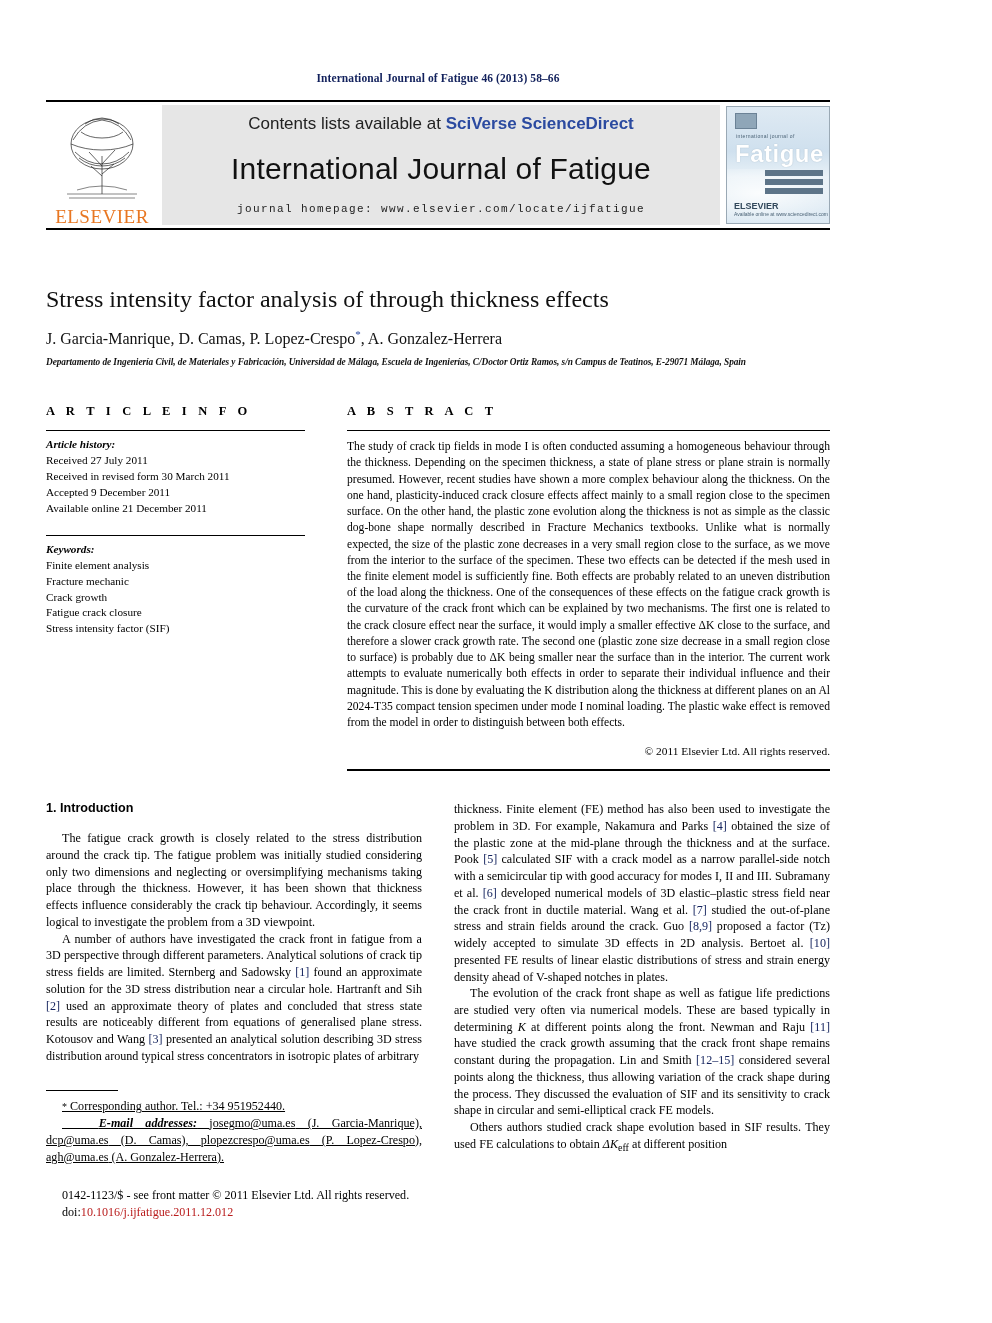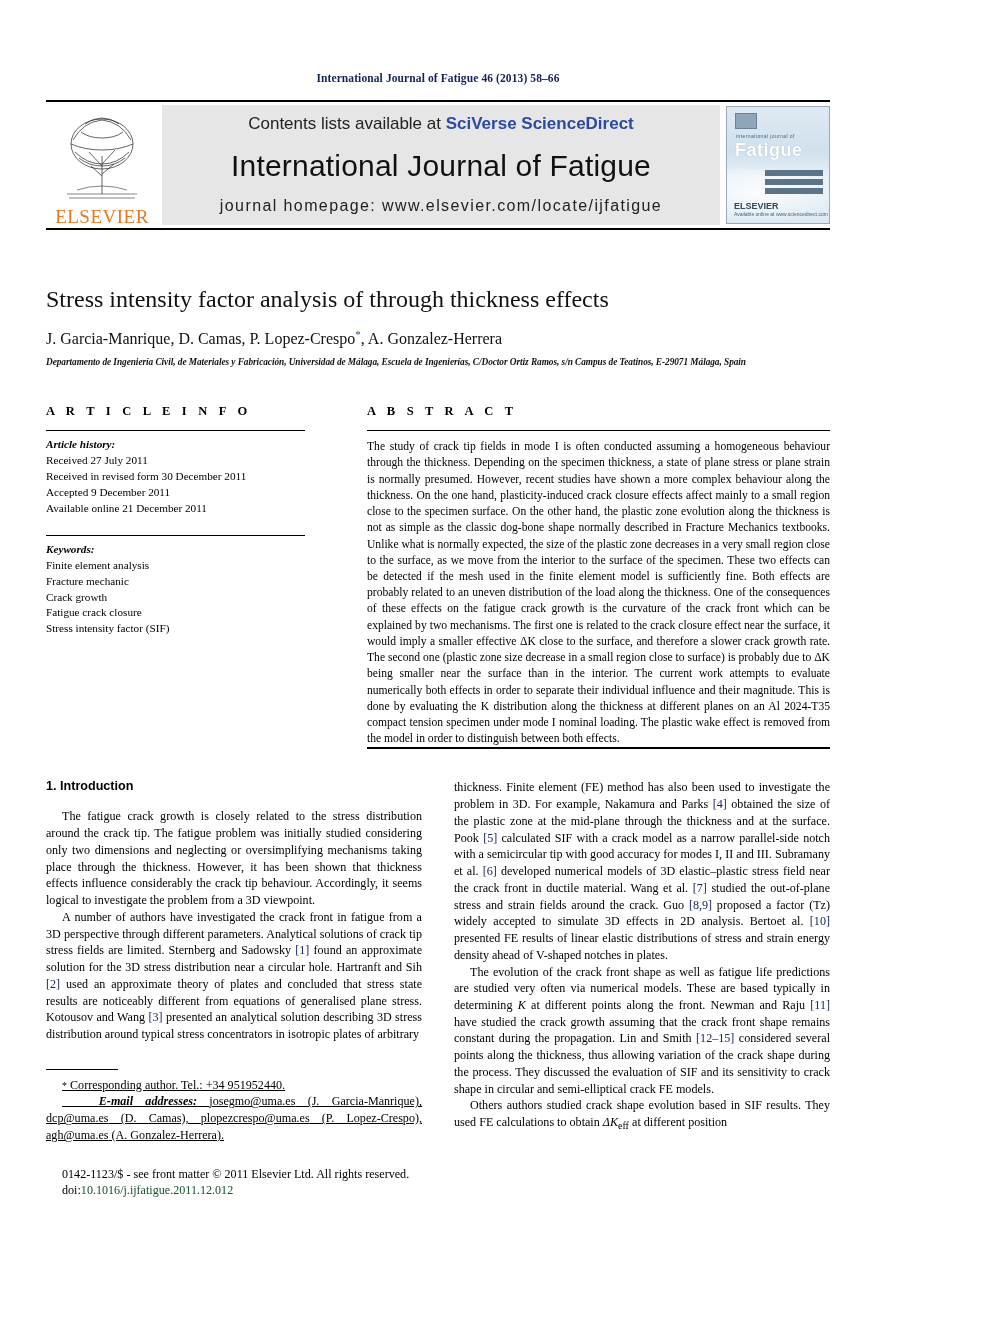--- a/index.html
+++ b/index.html
@@ -84,22 +84,22 @@
     font-weight: bold;
   }
   .journal-title {
     font-family: Liberation Sans, sans-serif;
     font-size: 30px;
     color: #111;
     letter-spacing: .2px;
     line-height: 1;
   }
   .homepage-line {
-    font-size: 16px;
-    font-family: Liberation Sans, sans-serif;
+    font-size: 11px;
+    font-family: Liberation Mono, monospace;
     letter-spacing: 1.4px;
     color: #222;
   }
   .cover-thumb {
     flex: 0 0 104px;
     width: 104px;
     margin: 4px 0 4px 0;
     position: relative;
     border: 1px solid #9aa9b5;
     background: linear-gradient(180deg,#dfeaf3 0%, #cfe0ee 38%, #e8f1f7 60%, #dce9f3 100%);
@@ -111,21 +111,21 @@
     width: 20px; height: 14px; background:#8fa6b8;
     border:1px solid #6b8296;
   }
   .cover-small {
     position:absolute; left:9px; top:26px; right:8px;
     font-size:5px; letter-spacing:.4px; color:#4a6275;
     font-family:"Liberation Sans", sans-serif;
   }
   .cover-big {
     position:absolute; left:8px; top:33px; right:6px;
-    font-size:18px; font-weight:bold; color:#ffffff;
+    font-size:24px; font-weight:bold; color:#ffffff;
     font-family:"Liberation Sans", sans-serif;
     letter-spacing:.5px;
     text-shadow: 0 0 1px #90a9bb;
   }
   .cover-wave {
     position:absolute; left:-10px; top:62px; width:140px; height:60px;
     background: radial-gradient(ellipse at 30% 40%, #ffffff 0%, rgba(255,255,255,0) 62%);
     opacity:.85;
   }
   .cover-bars { position:absolute; right:6px; bottom:26px; width:58px; }
@@ -165,21 +165,21 @@
     letter-spacing: -.05px;
   }
 
   
   .info-abstract {
     margin-top: 36px;
     display: flex;
     gap: 42px;
   }
   .col-info { flex: 0 0 259px; }
-  .col-abstract { flex: 1 1 auto; margin-left: 20px; }
+  .col-abstract { flex: 1 1 auto; }
   .sec-head {
     font-family: "Liberation Serif", serif;
     font-size: 12.5px;
     font-weight: bold;
     letter-spacing: 4.2px;
     margin: 0 0 11px 0;
     color:#000;
   }
   .rule-top { border-top: 1.2px solid #000; }
   .info-group { padding-top: 6px; font-size: 11.2px; line-height: 1.42; }
@@ -242,21 +242,21 @@
   }
   .footnote .star { font-size: 10px; }
   .email { color: #000000; }
   .footnote .ea { font-style: italic; font-weight: bold; }
   .issn-block {
     margin-top: 22px;
     font-size: 10.4px;
     line-height: 1.4;
   }
   .issn-block p { margin: 0; }
-  .doi-link { color: #14532d; }
+  .doi-link { color: #b91c1c; }
 </style>
 </head>
 <body>
 
 <div class="page">
 
   <div class="running-head">International Journal of Fatigue 46 (2013) 58–66</div>
 
   <div class="masthead">
 
@@ -316,41 +316,42 @@
   </div>
 
   <div class="info-abstract">
 
     <div class="col-info">
       <div class="sec-head">A R T I C L E   I N F O</div>
       <div class="rule-top"></div>
       <div class="info-group">
         <p class="info-label">Article history:</p>
         <p>Received 27 July 2011</p>
-        <p>Received in revised form 30 December 2011</p>
+        <p>Received in revised form 30 March 2011</p>
         <p>Accepted 9 December 2011</p>
         <p>Available online 21 December 2011</p>
       </div>
       <div class="info-gap"></div>
       <div class="rule-top"></div>
       <div class="info-group">
         <p class="info-label">Keywords:</p>
         <p>Finite element analysis</p>
         <p>Fracture mechanic</p>
         <p>Crack growth</p>
         <p>Fatigue crack closure</p>
         <p>Stress intensity factor (SIF)</p>
       </div>
     </div>
 
     <div class="col-abstract">
       <div class="sec-head">A B S T R A C T</div>
       <div class="rule-top"></div>
       <div class="abstract-body">
         <p>The study of crack tip fields in mode I is often conducted assuming a homogeneous behaviour through the thickness. Depending on the specimen thickness, a state of plane stress or plane strain is normally presumed. However, recent studies have shown a more complex behaviour along the thickness. On the one hand, plasticity-induced crack closure effects affect mainly to a small region close to the specimen surface. On the other hand, the plastic zone evolution along the thickness is not as simple as the classic dog-bone shape normally described in Fracture Mechanics textbooks. Unlike what is normally expected, the size of the plastic zone decreases in a very small region close to the surface, as we move from the interior to the surface of the specimen. These two effects can be detected if the mesh used in the finite element model is sufficiently fine. Both effects are probably related to an uneven distribution of the load along the thickness. One of the consequences of these effects on the fatigue crack growth is the curvature of the crack front which can be explained by two mechanisms. The first one is related to the crack closure effect near the surface, it would imply a smaller effective ΔK close to the surface, and therefore a slower crack growth rate. The second one (plastic zone size decrease in a small region close to surface) is probably due to ΔK being smaller near the surface than in the interior. The current work attempts to evaluate numerically both effects in order to separate their individual influence and their magnitude. This is done by evaluating the K distribution along the thickness at different planes on an Al 2024-T35 compact tension specimen under mode I nominal loading. The plastic wake effect is removed from the model in order to distinguish between both effects.</p>
+        <div class="copyright">© 2011 Elsevier Ltd. All rights reserved.</div>
       </div>
       <div class="abstract-rule"></div>
     </div>
   </div>
 
   <div class="body-cols">
 
     <div class="bcol">
       <h2 class="body-h2">1. Introduction</h2>
       <p>The fatigue crack growth is closely related to the stress distribution around the crack tip. The fatigue problem was initially studied considering only two dimensions and neglecting or oversimplifying mechanisms taking place through the thickness. However, it has been shown that thickness effects influence considerably the crack tip behaviour. Accordingly, it seems logical to investigate the problem from a 3D viewpoint.</p>

